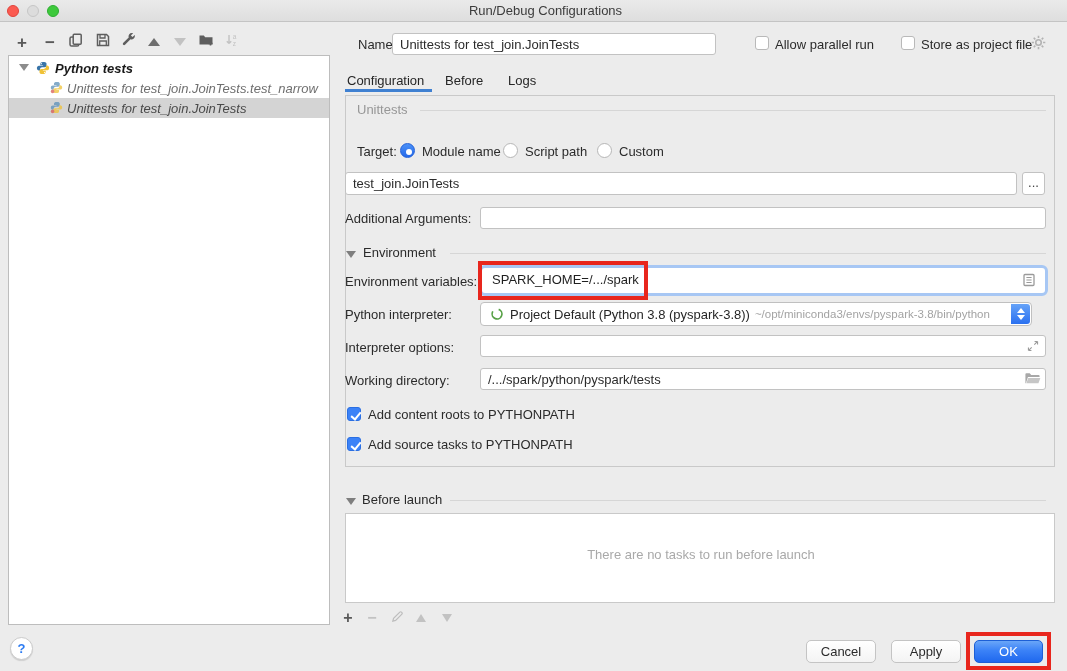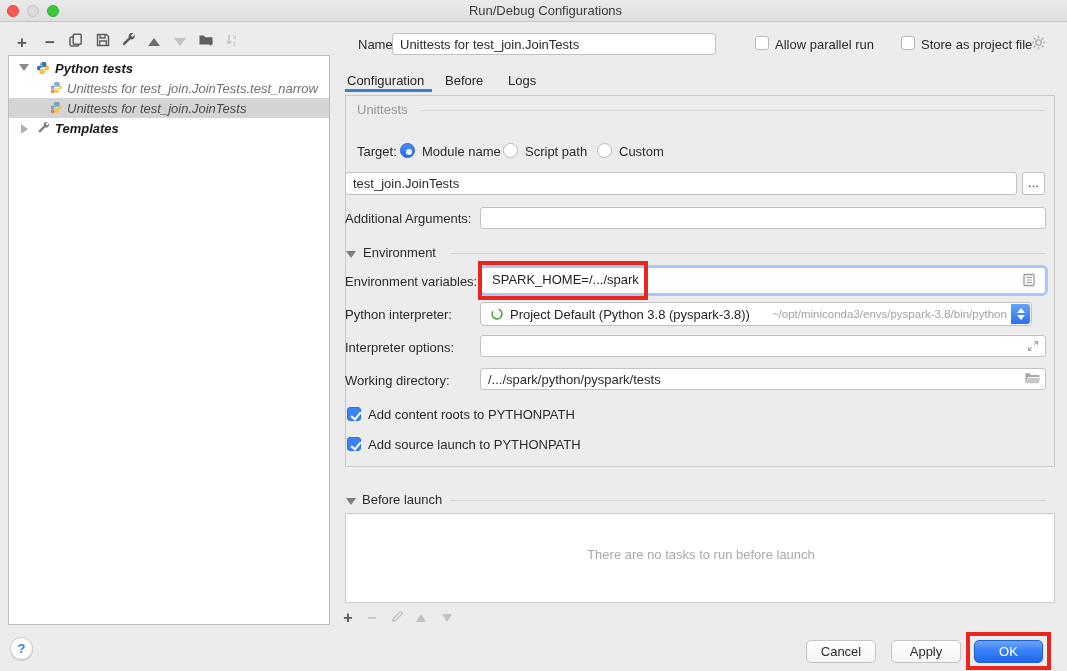--- a/index.html
+++ b/index.html
@@ -155,27 +155,20 @@
     <span class="tlabel" style="left:58px; color:#6f6f6f">Unittests for test_join.JoinTests.test_narrow</span>
   </div>
   <div class="trow row-selected" style="top:42px">
     <span class="ticon" style="left:41px; opacity:.75"><svg width="13" height="13" viewBox="0 0 16 16">
           <path fill="#5b8fb8" d="M7.9 1.1c-1.8 0-3 .8-3 2.1v1.6h3.2v.6H3.4C2 5.4 1 6.5 1 8.1s.9 2.8 2.3 2.8h1.3V9.3C4.6 8 5.7 7 7 7h3c1.1 0 2-.9 2-2V3.2c0-1.3-1.2-2.1-2.5-2.1z"></path>
           <path fill="#f0c237" d="M8.1 14.9c1.8 0 3-.8 3-2.1v-1.6H7.9v-.6h4.7c1.4 0 2.4-1.1 2.4-2.7s-.9-2.8-2.3-2.8h-1.3v1.6c0 1.3-1.1 2.3-2.4 2.3H6c-1.1 0-2 .9-2 2v1.8c0 1.3 1.2 2.1 2.5 2.1z"></path>
           <circle cx="3.2" cy="12.8" r="2.2" fill="#d95a52"></circle>
         </svg></span>
     <span class="tlabel" style="left:58px; color:#4a4a4a">Unittests for test_join.JoinTests</span>
   </div>
-  <div class="trow" style="top:62px">
-    <span class="arrow arr-right" style="left:12px"></span>
-    <span class="ticon" style="left:28px"><svg width="14" height="14" viewBox="0 0 16 16">
-          <path d="M13.9 4.1a3.3 3.3 0 0 1-4.4 3.1L4 12.8a1.35 1.35 0 0 1-1.9-1.9l5.6-5.5a3.3 3.3 0 0 1 3.1-4.4c.5 0 .9.1 1.3.3L9.9 3.5l1.6 1.6 2.2-2.2c.2.4.2.8.2 1.2z" fill="#7d7d7d"></path>
-        </svg></span>
-    <span class="tlabel" style="left:46px; font-weight:bold; color:#1a1a1a">Templates</span>
-  </div>
 </div>
 
 <span class="abs lbl" style="left:358px; top:37px">Name:</span>
 <input class="abs field" style="left: 392px; top: 33px; width: 324px; height: 22px;" value="Unittests for test_join.JoinTests">
 
 <div class="abs checkbox" style="left:755px; top:36px"></div>
 <span class="abs lbl" style="left:775px; top:37px">Allow parallel run</span>
 <div class="abs checkbox" style="left:901px; top:36px"></div>
 <span class="abs lbl" style="left:921px; top:37px">Store as project file</span>
 <span class="abs" style="left:1030px; top:34px"><svg width="17" height="17" viewBox="0 0 16 16">
@@ -224,21 +217,21 @@
 <div class="abs redbox" style="left:478px; top:261px; width:170px; height:39px"></div>
 
 <span class="abs lbl" style="left:345px; top:307px">Python interpreter:</span>
 <div class="abs combo" style="left:480px; top:302px; width:552px; height:24px">
   <span style="margin-left:9px; display:flex">
       <svg width="14" height="14" viewBox="0 0 16 16">
         <circle cx="8" cy="8" r="5.6" fill="none" stroke="#58a147" stroke-width="1.9" stroke-dasharray="27 8" transform="rotate(-70 8 8)"></circle>
       </svg>
     </span>
   <span style="margin-left:6px; font-size:13px; color:#262626; white-space:nowrap">Project Default (Python 3.8 (pyspark-3.8))</span>
-  <span style="margin-left:22px; font-size:11.5px; color:#a3a3a3; white-space:nowrap">~/opt/miniconda3/envs/pyspark-3.8/bin/python</span>
+  <span style="margin-left:5px; font-size:11.5px; color:#a3a3a3; white-space:nowrap">~/opt/miniconda3/envs/pyspark-3.8/bin/python</span>
   <span class="combo-btn">
       <span class="chev-up"></span>
       <span class="chev-dn"></span>
     </span>
 </div>
 
 <span class="abs lbl" style="left:345px; top:340px">Interpreter options:</span>
 <input class="abs field" style="left: 480px; top: 335px; width: 566px; height: 22px;" value="">
 <span class="abs" style="left:1026px; top:339px"><svg width="14" height="14" viewBox="0 0 16 16">
       <path d="M9.5 6.5L13.2 2.8M13.2 2.8h-3.4M13.2 2.8v3.4M6.5 9.5l-3.7 3.7M2.8 13.2h3.4M2.8 13.2V9.8" stroke="#9a9a9a" stroke-width="1.3" fill="none"></path>
@@ -247,21 +240,21 @@
 <span class="abs lbl" style="left:345px; top:373px">Working directory:</span>
 <input class="abs field" style="left: 480px; top: 368px; width: 566px; height: 22px;" value="/.../spark/python/pyspark/tests">
 <span class="abs" style="left:1024px; top:371px"><svg width="17" height="15" viewBox="0 0 18 15">
       <path d="M1.5 12.5V3a1 1 0 0 1 1-1h3.6l1.5 1.8h7.9a1 1 0 0 1 1 1V6H4.2L2 12.5z" fill="#a8a8a8"></path>
       <path d="M4.5 7h12.8l-2 5.5H2.4z" fill="#c6c6c6"></path>
     </svg></span>
 
 <div class="abs checkbox checked" style="left:347px; top:407px"></div>
 <span class="abs lbl" style="left:368px; top:407px">Add content roots to PYTHONPATH</span>
 <div class="abs checkbox checked" style="left:347px; top:437px"></div>
-<span class="abs lbl" style="left:368px; top:437px">Add source launch to PYTHONPATH</span>
+<span class="abs lbl" style="left:368px; top:437px">Add source tasks to PYTHONPATH</span>
 
 <span class="abs arr-down" style="left:346px; top:498px; border-top-color:#7e7e7e"></span>
 <span class="abs lbl" style="left:362px; top:492px">Before launch</span>
 <div class="abs hline" style="left:450px; top:500px; width:596px"></div>
 
 <div class="abs taskpanel">
   <div class="abs empty-text" style="top:33px">There are no tasks to run before launch</div>
 </div>
 
 <div class="abs tbtn" style="left:338px; top:608px">

